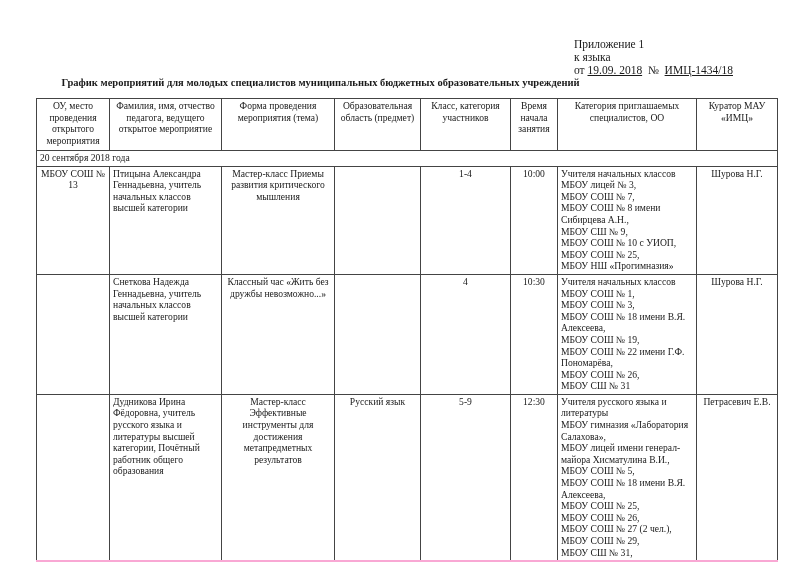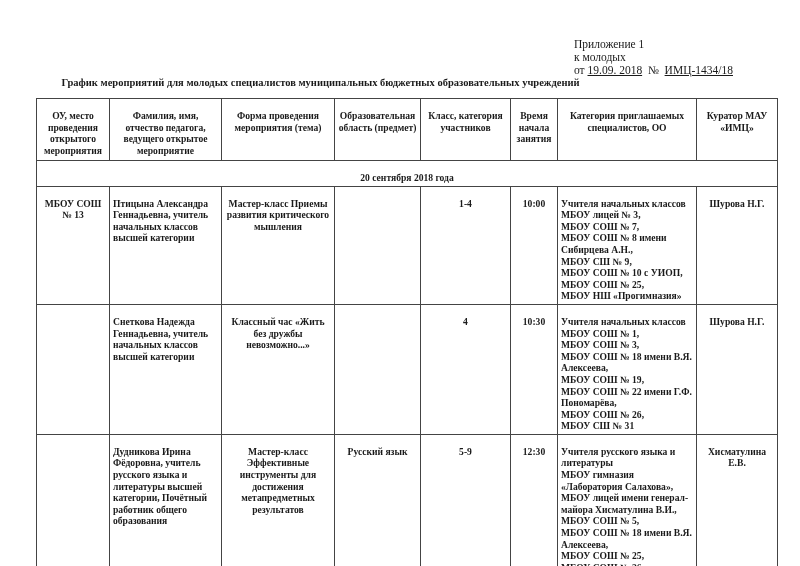--- a/index.html
+++ b/index.html
@@ -4,37 +4,37 @@
 <style>
   html, body { margin: 0; padding: 0; background: #ffffff; }
   body { width: 800px; height: 566px; position: relative; overflow: hidden;
          font-family: "Liberation Serif", serif; color: #1a1a1a; }
   .annex { position: absolute; left: 574px; top: 38px; font-size: 11.5px; line-height: 13px; }
   .annex .u { text-decoration: underline; margin-top: 16px; }
   .doc-title { position: absolute; left: 0; width: 641px; top: 77px; text-align: center;
                font-size: 10.5px; font-weight: bold; }
   table.sched { position: absolute; left: 36px; top: 98px; width: 741px;
                 border-collapse: collapse; table-layout: fixed; font-size: 9.6px; line-height: 11.6px; }
-  table.sched td, table.sched th { border: 1px solid #444; vertical-align: top; padding: 11px 3px 2px 3px;
-                font-weight: bold; }
+  table.sched td, table.sched th { border: 1px solid #444; vertical-align: top; padding: 1px 3px 2px 3px;
+                font-weight: normal; }
   table.sched th { text-align: center; height: 48px; }
   .c { text-align: center; }
   .l { text-align: left; margin-left: 37px; }
-  .date-row td { text-align: center; font-weight: bold; height: 11px; padding: 3px 0 0 0; }
+  .date-row td { font-weight: bold; height: 11px; padding: 3px 0 0 0; }
   tr.r1 td { height: 94px; }
   tr.r2 td { height: 104px; }
-  tr.r3 td { height: 152px; border-bottom: 5px solid #f9a8d4; }
+  tr.r3 td { height: 152px; border-bottom: 2px solid #f9a8d4; }
   .ml { white-space: pre-line; }
 </style>
 </head>
 <body>
 
 <div class="annex">
   <div>Приложение 1</div>
-  <div>к молодых</div>
+  <div>к языка</div>
   <div>
     <span>от</span>
     <span class="u">19.09. 2018</span>
     &nbsp;<span>№</span>&nbsp;
     <span class="u">ИМЦ-1434/18</span>
   </div>
 </div>
 
 <div class="doc-title">График мероприятий для молодых специалистов муниципальных бюджетных образовательных учреждений</div>
 
@@ -109,16 +109,16 @@
       <td class="l ml">Учителя русского языка и литературы
 МБОУ гимназия «Лаборатория Салахова»,
 МБОУ лицей имени генерал-майора  Хисматулина В.И.,
 МБОУ СОШ № 5,
 МБОУ СОШ № 18 имени В.Я. Алексеева,
 МБОУ СОШ № 25,
 МБОУ СОШ № 26,
 МБОУ СОШ № 27 (2 чел.),
 МБОУ СОШ № 29,
 МБОУ СШ № 31,</td>
-      <td class="c">Хисматулина Е.В.</td>
+      <td class="c">Петрасевич Е.В.</td>
     </tr>
   </tbody>
 </table>
 
 </body></html>

